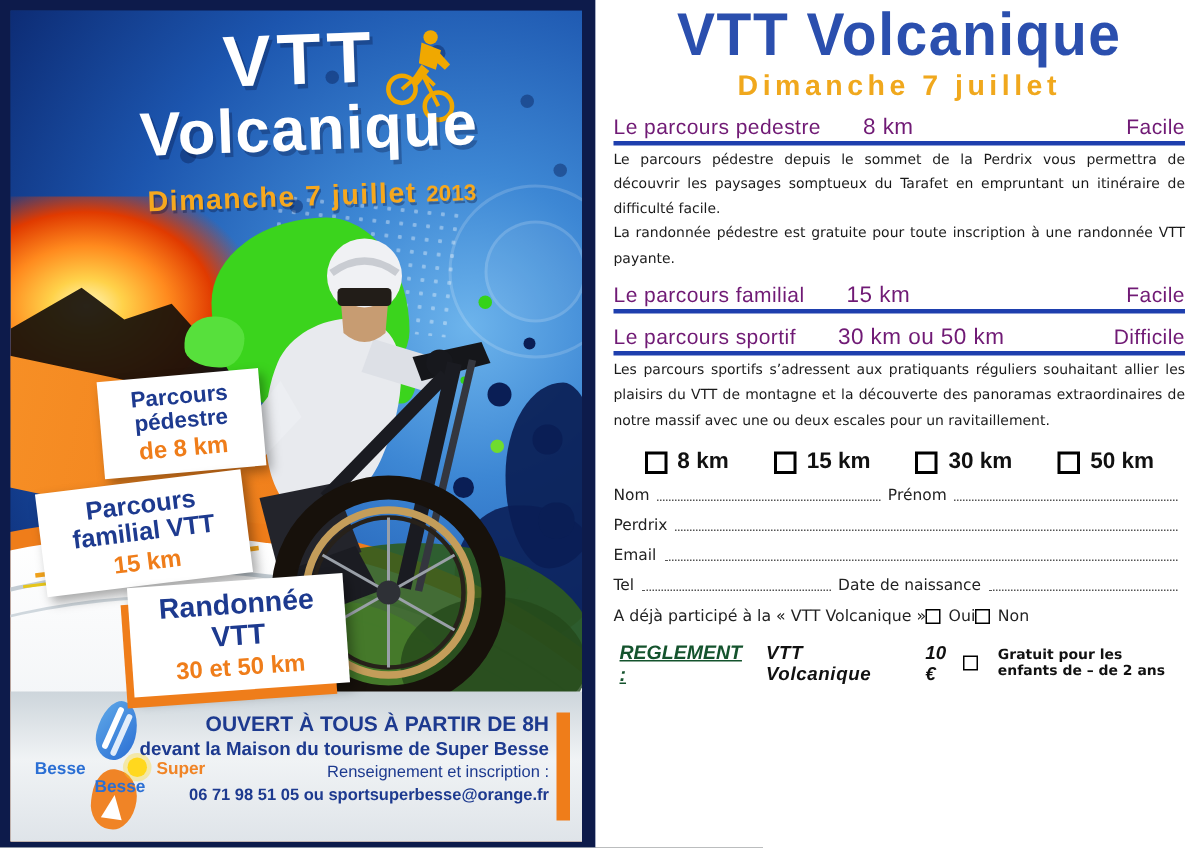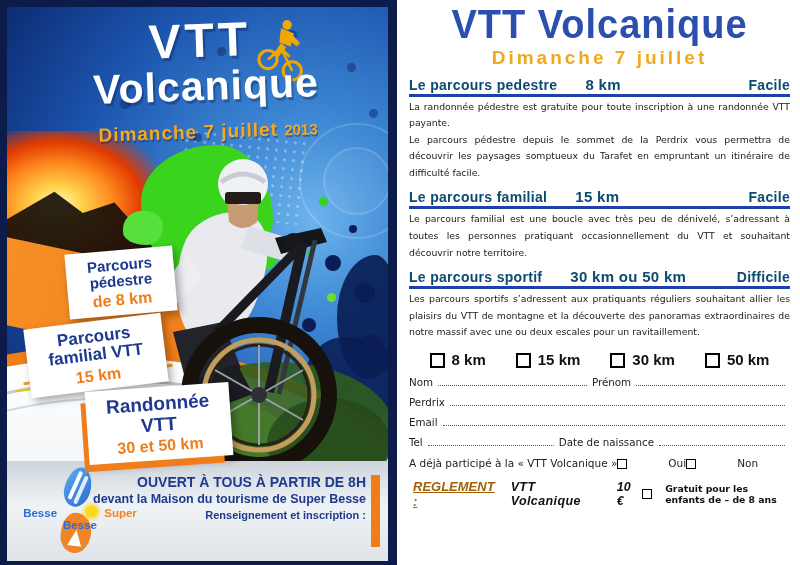--- a/index.html
+++ b/index.html
@@ -79,21 +79,21 @@
   .card2 .d{font-size:16px;}
   .card3{left:80px;top:380px;width:134px;transform:rotate(-4deg);font-size:19px;
          box-shadow:-7px 9px 0 -2px #ef7d1a, 3px 4px 8px rgba(0,0,0,.35);}
   .card3 .d{font-size:16px;}
   
   .p-footer{position:absolute;left:0;right:0;bottom:0;height:100px;z-index:5;
          background:linear-gradient(180deg,#cdd5db,#f0f3f5 45%,#dfe4e9);}
   .contact{position:absolute;right:22px;top:12px;text-align:right;color:#1d3a8f;line-height:1.3;}
   .c1{font-size:14px;font-weight:900;}
   .c2{font-size:12.5px;font-weight:800;}
-  .c3{font-size:11px;font-weight:700;margin-top:1px;}
+  .c3{font-size:11px;font-weight:400;margin-top:1px;}
   .c4{font-size:11px;font-weight:600;}
   .obar{position:absolute;right:8px;top:14px;width:9px;height:72px;background:#ef7d1a;}
   .logo{position:absolute;left:8px;top:6px;width:130px;height:90px;}
   .lg-top{position:absolute;left:50px;top:0;width:26px;height:40px;transform:rotate(14deg);
          background:linear-gradient(120deg,#5fa8e8,#2b6fd4);border-radius:50% 50% 50% 50%/60% 55% 45% 40%;}
   .lg-top::after{content:"";position:absolute;left:8px;top:4px;width:4px;height:30px;background:#fff;
          transform:rotate(10deg);box-shadow:7px 2px 0 rgba(255,255,255,.85);border-radius:2px;}
   .lg-bottom{position:absolute;left:46px;top:46px;width:30px;height:40px;transform:rotate(8deg);
          background:#f08426;border-radius:45% 55% 50% 50%/50% 50% 55% 45%;}
   .lg-bottom::after{content:"";position:absolute;left:8px;bottom:7px;width:0;height:0;
@@ -104,36 +104,36 @@
   .lg-text .w1,.lg-text .w3{color:#2b6fd4;}
   .lg-text .w2{color:#f08426;padding-left:44px;}
   
   .form{position:absolute;left:397px;top:0;width:403px;height:565px;background:#fff;box-sizing:border-box;
         padding:5px 10px 0 12px;overflow:hidden;color:#111;font-family:"DejaVu Sans",sans-serif;}
   .f-title{text-align:center;font-family:"Liberation Sans",sans-serif;font-weight:900;font-size:38px;
         color:#2b4fae;letter-spacing:1px;line-height:1.02;transform:scaleY(1.06);}
   .f-sub{text-align:center;font-family:"Liberation Sans",sans-serif;font-weight:900;font-size:19px;
         color:#f0a81d;letter-spacing:3px;margin-top:3px;}
   .sec-h{display:flex;align-items:baseline;border-bottom:3px solid #1e3fae;padding-bottom:1px;margin-top:7px;
-        font-family:"Liberation Sans",sans-serif;font-weight:700;font-size:14px;color:#0c4a6e;letter-spacing:.3px;}
+        font-family:"Liberation Sans",sans-serif;font-weight:400;font-size:14px;color:#701a75;letter-spacing:.3px;}
   .sec-h .dist{margin-left:28px;font-size:15px;}
   .sec-h .diff{margin-left:auto;}
   .sec-b{font-size:9.3px;line-height:1.78;text-align:justify;margin-top:2px;color:#1a1a1a;}
   .kms{display:flex;justify-content:center;gap:30px;margin:10px 0 2px;align-items:center;
         font-family:"Liberation Sans",sans-serif;font-weight:900;font-size:15px;}
   .box{display:inline-block;width:11px;height:11px;border:2px solid #000;margin-right:7px;vertical-align:middle;flex:none;}
   .box.sm{width:8px;height:8px;border-width:1.5px;margin-right:5px;}
   .frow{display:flex;align-items:flex-end;font-size:10.3px;margin-top:8px;color:#222;}
   .frow .lbl{white-space:nowrap;text-align:right;}
   .dots{flex:1;border-bottom:1.4px dotted #555;margin:0 5px 2px;height:8px;}
   .decl{font-size:7px;text-align:center;line-height:1.35;color:#222;margin-top:1px;}
   .prt{display:flex;align-items:center;font-size:10.5px;margin-top:9px;color:#222;}
-  .prt .opt{display:flex;align-items:flex-end;gap:36px;}
+  .prt .opt{display:flex;align-items:center;}
   .regl{display:flex;align-items:center;margin-top:10px;font-family:"Liberation Sans",sans-serif;}
-  .regl .rl{color:#a16207;font-style:italic;font-weight:900;text-decoration:underline;font-size:13px;margin-left:4px;}
+  .regl .rl{color:#14532d;font-style:italic;font-weight:900;text-decoration:underline;font-size:13px;margin-left:4px;}
   .regl .re{font-style:italic;font-weight:900;font-size:12.5px;margin-left:16px;letter-spacing:.4px;color:#111;}
   .regl .rp{font-style:italic;font-weight:900;font-size:12.5px;margin-left:36px;color:#111;}
   .regl .box{margin-left:10px;margin-right:0;}
   .regl .rn{font-size:9.3px;font-weight:700;margin-left:13px;font-family:"DejaVu Sans",sans-serif;}
 </style>
 </head>
 <body>
 
 <div class="page">
 
@@ -235,46 +235,44 @@
         <div class="lg-text">
           <span class="w1">Besse</span>
           <span class="w2">Super</span>
           <span class="w3">Besse</span>
         </div>
       </div>
       <div class="contact">
         <div class="c1">OUVERT À TOUS À PARTIR DE 8H</div>
         <div class="c2">devant la Maison du tourisme de Super Besse</div>
         <div class="c3">Renseignement et inscription :</div>
+        <div class="c4">06 71 98 51 05 ou sportsuperbesse@orange.fr</div>
       </div>
       <div class="obar"></div>
     </div>
   </div>
 
   <div class="form">
     <div class="f-title">VTT Volcanique</div>
     <div class="f-sub">Dimanche 7 juillet</div>
 
     <div class="sec-h">
       <span>Le parcours pedestre</span>
       <span class="dist">8 km</span>
       <span class="diff">Facile</span>
     </div>
     <div class="sec-b">
+      <div>Le parcours pédestre depuis le sommet de la Perdrix vous permettra de découvrir les paysages somptueux du Tarafet en empruntant un itinéraire de difficulté facile.</div>
       <div>La randonnée pédestre est gratuite pour toute inscription à une randonnée VTT payante.</div>
-      <div>Le parcours pédestre depuis le sommet de la Perdrix vous permettra de découvrir les paysages somptueux du Tarafet en empruntant un itinéraire de difficulté facile.</div>
     </div>
 
     <div class="sec-h">
       <span>Le parcours familial</span>
       <span class="dist">15 km</span>
       <span class="diff">Facile</span>
-    </div>
-    <div class="sec-b">
-      <div>Le parcours familial est une boucle avec très peu de dénivelé, s’adressant à toutes les personnes pratiquant occasionnellement du VTT et souhaitant découvrir notre territoire.</div>
     </div>
 
     <div class="sec-h">
       <span>Le parcours sportif</span>
       <span class="dist">30 km ou 50 km</span>
       <span class="diff">Difficile</span>
     </div>
     <div class="sec-b">
       <div>Les parcours sportifs s’adressent aux pratiquants réguliers souhaitant allier les plaisirs du VTT de montagne et la découverte des panoramas extraordinaires de notre massif avec une ou deux escales pour un ravitaillement.</div>
     </div>
@@ -318,17 +316,17 @@
           <span class="box sm"></span>
           <span>Non</span>
         </span>
     </div>
 
     <div class="regl">
       <span class="rl">REGLEMENT :</span>
       <span class="re">VTT Volcanique</span>
       <span class="rp">10 €</span>
       <span class="box sm"></span>
-      <span class="rn">Gratuit pour les enfants de – de 8 ans</span>
+      <span class="rn">Gratuit pour les enfants de – de 2 ans</span>
     </div>
 
   </div>
 </div>
 
 </body></html>

